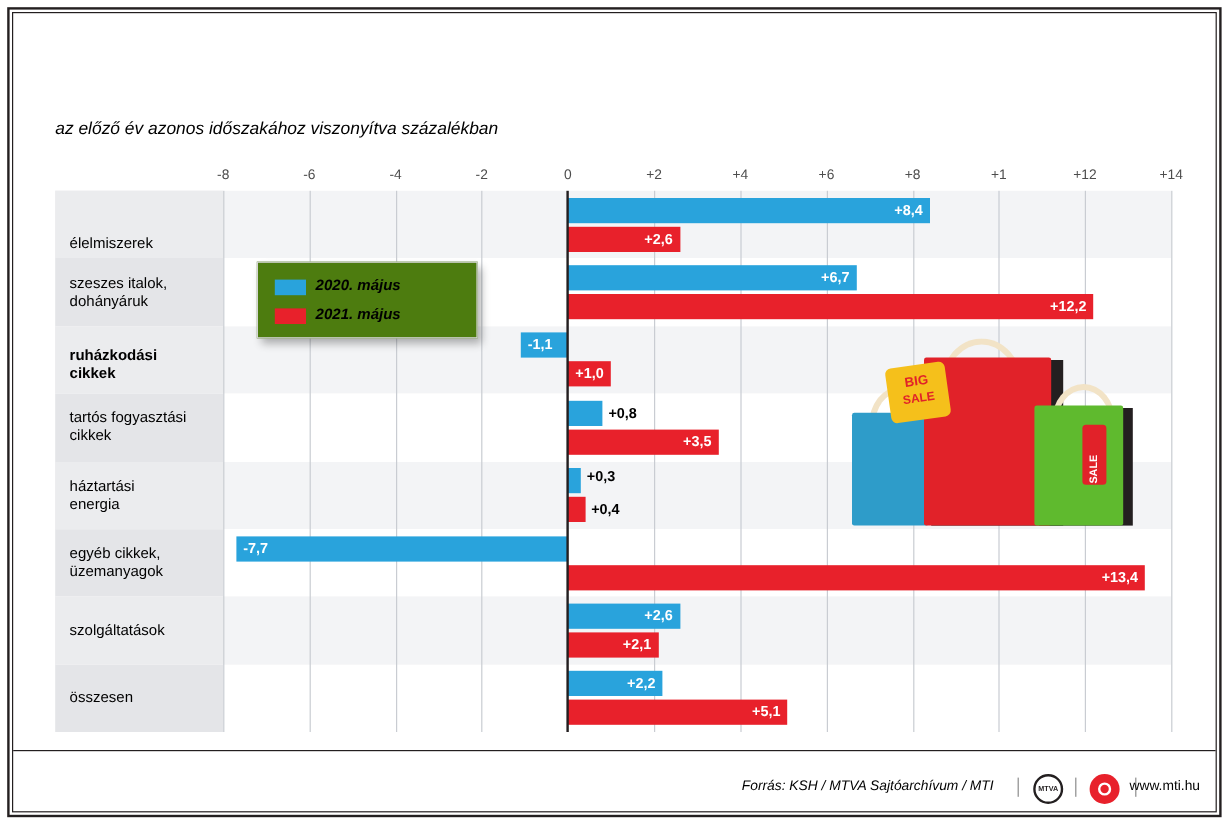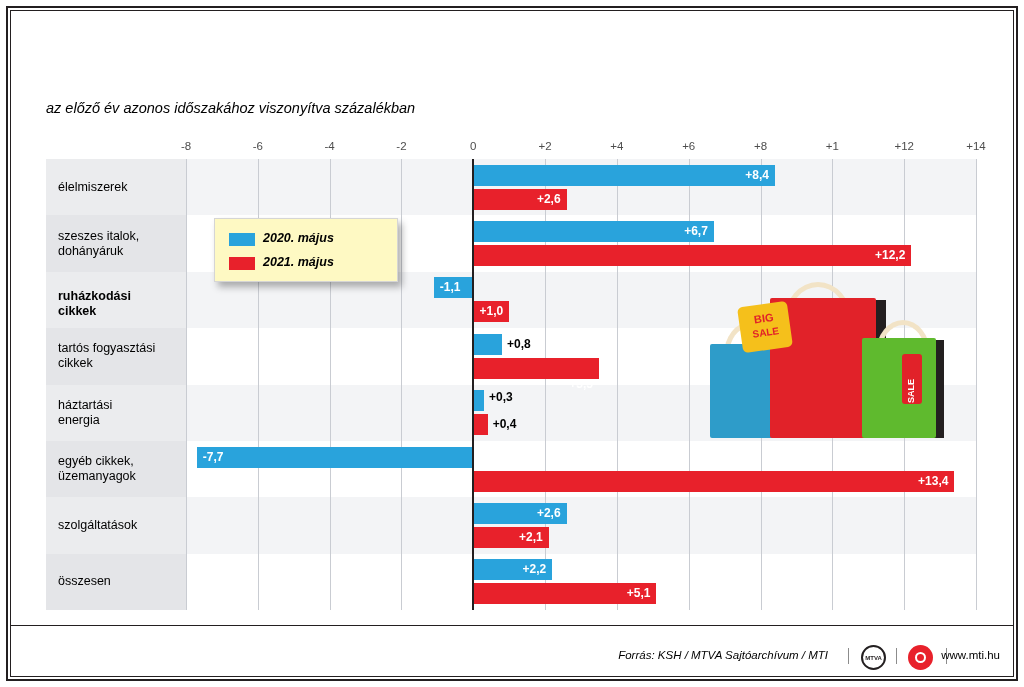--- a/index.html
+++ b/index.html
@@ -71,21 +71,21 @@
   .bar-val{
     position:absolute;font-size:12px;font-weight:bold;white-space:nowrap;
     line-height:21px;
   }
   .bar-val.inside{color:#ffffff;}
   .bar-val.outside{color:#000000;}
 
   
   .legend{
     position:absolute;left:168px;top:78px;width:182px;height:62px;
-    background:#fef9c3;border:1px solid #d5d5d5;
+    background:#4d7c0f;border:1px solid #d5d5d5;
     box-shadow:4px 5px 7px rgba(0,0,0,0.30);
   }
   .legend-row{position:absolute;left:14px;font-size:12.5px;font-style:italic;font-weight:bold;color:#000;}
   .legend-swatch{position:absolute;width:26px;height:13px;}
   .legend-text{position:absolute;left:48px;}
 
   
   .illus{position:absolute;left:612px;top:142px;width:310px;height:185px;}
   .bag{position:absolute;border-radius:2px;}
   .bag-shadow{position:absolute;background:#231f20;}
@@ -174,21 +174,21 @@
         <div class="grid-col" style="left: 211.818px;"></div>
         <div class="grid-col" style="left: 283.636px;"></div>
         <div class="grid-col" style="left: 355.455px;"></div>
         <div class="grid-col" style="left: 499.091px;"></div>
         <div class="grid-col" style="left: 570.909px;"></div>
         <div class="grid-col" style="left: 642.727px;"></div>
         <div class="grid-col" style="left: 714.545px;"></div>
         <div class="grid-col" style="left: 786.364px;"></div>
         <div class="grid-col" style="left: 858.182px;"></div>
         <div class="grid-col" style="left: 930px;"></div>
-        <div class="cat-label" style="top: 21px;">
+        <div class="cat-label" style="top: 37px;">
           <div>élelmiszerek</div>
         </div>
         <div class="cat-label" style="top: 69.5625px;">
           <div>szeszes italok,</div>
           <div>dohányáruk</div>
         </div>
         <div class="cat-label" style="top: 130px; font-weight: bold;">
           <div>ruházkodási</div>
           <div>cikkek</div>
         </div>
@@ -226,21 +226,21 @@
         <div class="bar-val inside" style="top: 343.938px; left: 514.636px; transform: translateX(-100%);">+2,6</div>
         <div class="bar blue" style="left: 427.273px; top: 400.312px; width: 79px;"></div>
         <div class="bar-val inside" style="top: 400.312px; left: 500.273px; transform: translateX(-100%);">+2,2</div>
         <div class="bar red" style="left: 427.273px; top: 29.6875px; width: 93.3636px;"></div>
         <div class="bar-val inside" style="top: 29.6875px; left: 514.636px; transform: translateX(-100%);">+2,6</div>
         <div class="bar red" style="left: 427.273px; top: 86.0625px; width: 438.091px;"></div>
         <div class="bar-val inside" style="top: 86.0625px; left: 859.364px; transform: translateX(-100%);">+12,2</div>
         <div class="bar red" style="left: 427.273px; top: 142.438px; width: 35.9091px;"></div>
         <div class="bar-val inside" style="top: 142.438px; left: 457.182px; transform: translateX(-100%);">+1,0</div>
         <div class="bar red" style="left: 427.273px; top: 198.812px; width: 125.682px;"></div>
-        <div class="bar-val inside" style="top: 198.812px; left: 546.955px; transform: translateX(-100%); margin-top: 16px;">+3,5</div>
+        <div class="bar-val inside" style="top: 198.812px; left: 546.955px; transform: translateX(-100%);">+3,5</div>
         <div class="bar red" style="left: 427.273px; top: 255.188px; width: 14.3636px;"></div>
         <div class="bar-val outside" style="top: 255.188px; left: 446.636px;">+0,4</div>
         <div class="bar red" style="left: 427.273px; top: 311.562px; width: 481.182px;"></div>
         <div class="bar-val inside" style="top: 311.562px; left: 902.455px; transform: translateX(-100%);">+13,4</div>
         <div class="bar red" style="left: 427.273px; top: 367.938px; width: 75.4091px;"></div>
         <div class="bar-val inside" style="top: 367.938px; left: 496.682px; transform: translateX(-100%);">+2,1</div>
         <div class="bar red" style="left: 427.273px; top: 424.312px; width: 183.136px;"></div>
         <div class="bar-val inside" style="top: 424.312px; left: 604.409px; transform: translateX(-100%);">+5,1</div>
         <div class="zero-line" style="left: 426.273px;"></div>
       </div>

